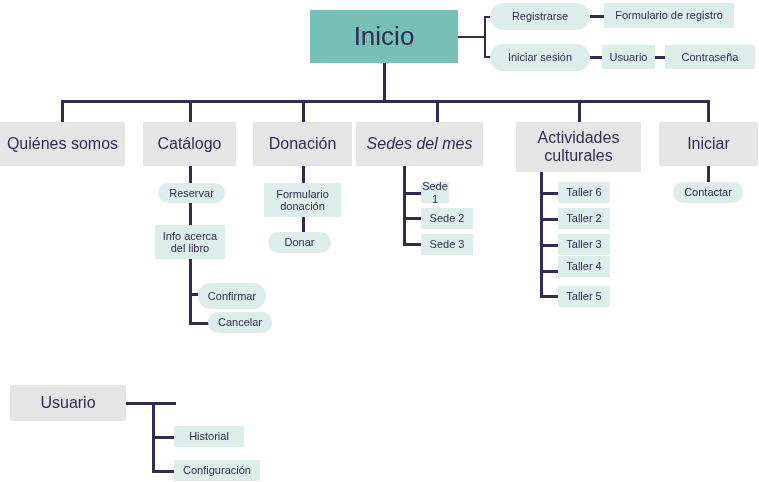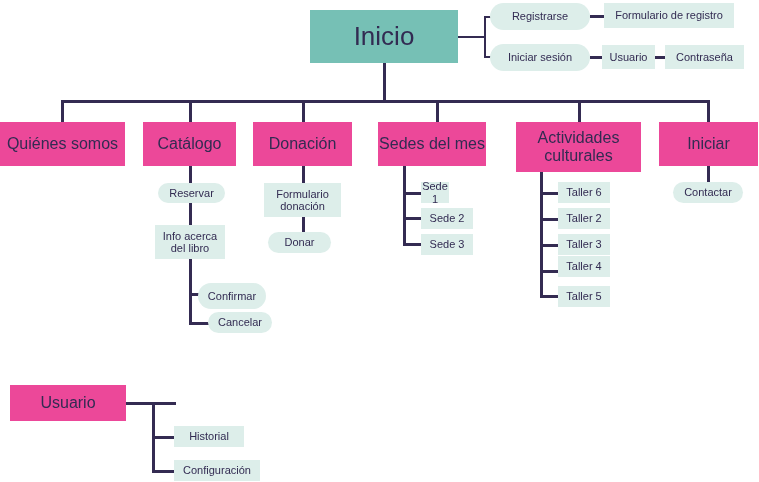--- a/index.html
+++ b/index.html
@@ -28,21 +28,21 @@
     color: #322b52;
     line-height: 1.12;
     white-space: pre-line;
   }
   .root {
     background: #76c0b5;
     font-size: 26px;
     border-radius: 0;
   }
   .category {
-    background: #ec4899;
+    background: #e5e5e5;
     font-size: 16px;
     border-radius: 0;
   }
   .rect {
     background: #ddeeea;
     font-size: 11px;
     border-radius: 0;
   }
   .pill {
     background: #ddeeea;
@@ -71,37 +71,37 @@
   <div class="line h" style="left:484px; top:56px; width:14px;"></div>
 
   <div class="node pill" style="left:490px; top:3px; width:100px; height:27px;">Registrarse</div>
   <div class="line thick-h" style="left:590px; top:15px; width:14px;"></div>
   <div class="node pill" style="left:490px; top:44px; width:100px; height:27px;">Iniciar sesión</div>
 
   <div class="node rect" style="left:604px; top:3px; width:130px; height:25px;">Formulario de registro</div>
   <div class="line thick-h" style="left:590px; top:56px; width:12px;"></div>
   <div class="node rect" style="left:602px; top:45px; width:53px; height:24px;">Usuario</div>
   <div class="line thick-h" style="left:655px; top:56px; width:10px;"></div>
-  <div class="node rect" style="left:665px; top:45px; width:79px; height:24px;">Contraseña</div>
+  <div class="node rect" style="left:665px; top:45px; width:90px; height:24px;">Contraseña</div>
 
   <div class="line thick-v" style="left:383px; top:63px; height:39px;"></div>
 
   <div class="line thick-h" style="left:61px; top:100px; width:648px;"></div>
 
   <div class="line thick-v" style="left:61px; top:100px; height:22px;"></div>
   <div class="line thick-v" style="left:189px; top:100px; height:22px;"></div>
   <div class="line thick-v" style="left:302px; top:100px; height:22px;"></div>
   <div class="line thick-v" style="left:436px; top:100px; height:22px;"></div>
   <div class="line thick-v" style="left:578px; top:100px; height:22px;"></div>
   <div class="line thick-v" style="left:707px; top:100px; height:22px;"></div>
 
   <div class="node category" style="left:0px; top:122px; width:125px; height:44px;">Quiénes somos</div>
   <div class="node category" style="left:143px; top:122px; width:93px; height:44px;">Catálogo</div>
   <div class="node category" style="left:253px; top:122px; width:99px; height:44px;">Donación</div>
-  <div class="node category" style="left:378px; top:122px; width:108px; height:44px;">Sedes del mes</div>
+  <div class="node category" style="left:356px; top:122px; width:127px; height:44px;font-style:italic;">Sedes del mes</div>
   <div class="node category" style="left:516px; top:122px; width:125px; height:50px;">Actividades
 culturales</div>
   <div class="node category" style="left:659px; top:122px; width:99px; height:44px;">Iniciar</div>
 
   <div class="line thick-v" style="left:189px; top:166px; height:17px;"></div>
   <div class="node pill" style="left:158px; top:183px; width:67px; height:20px;">Reservar</div>
   <div class="line thick-v" style="left:189px; top:203px; height:22px;"></div>
   <div class="node rect" style="left:155px; top:225px; width:70px; height:34px;">Info acerca
 del libro</div>
   <div class="line thick-v" style="left:189px; top:259px; height:65px;"></div>

